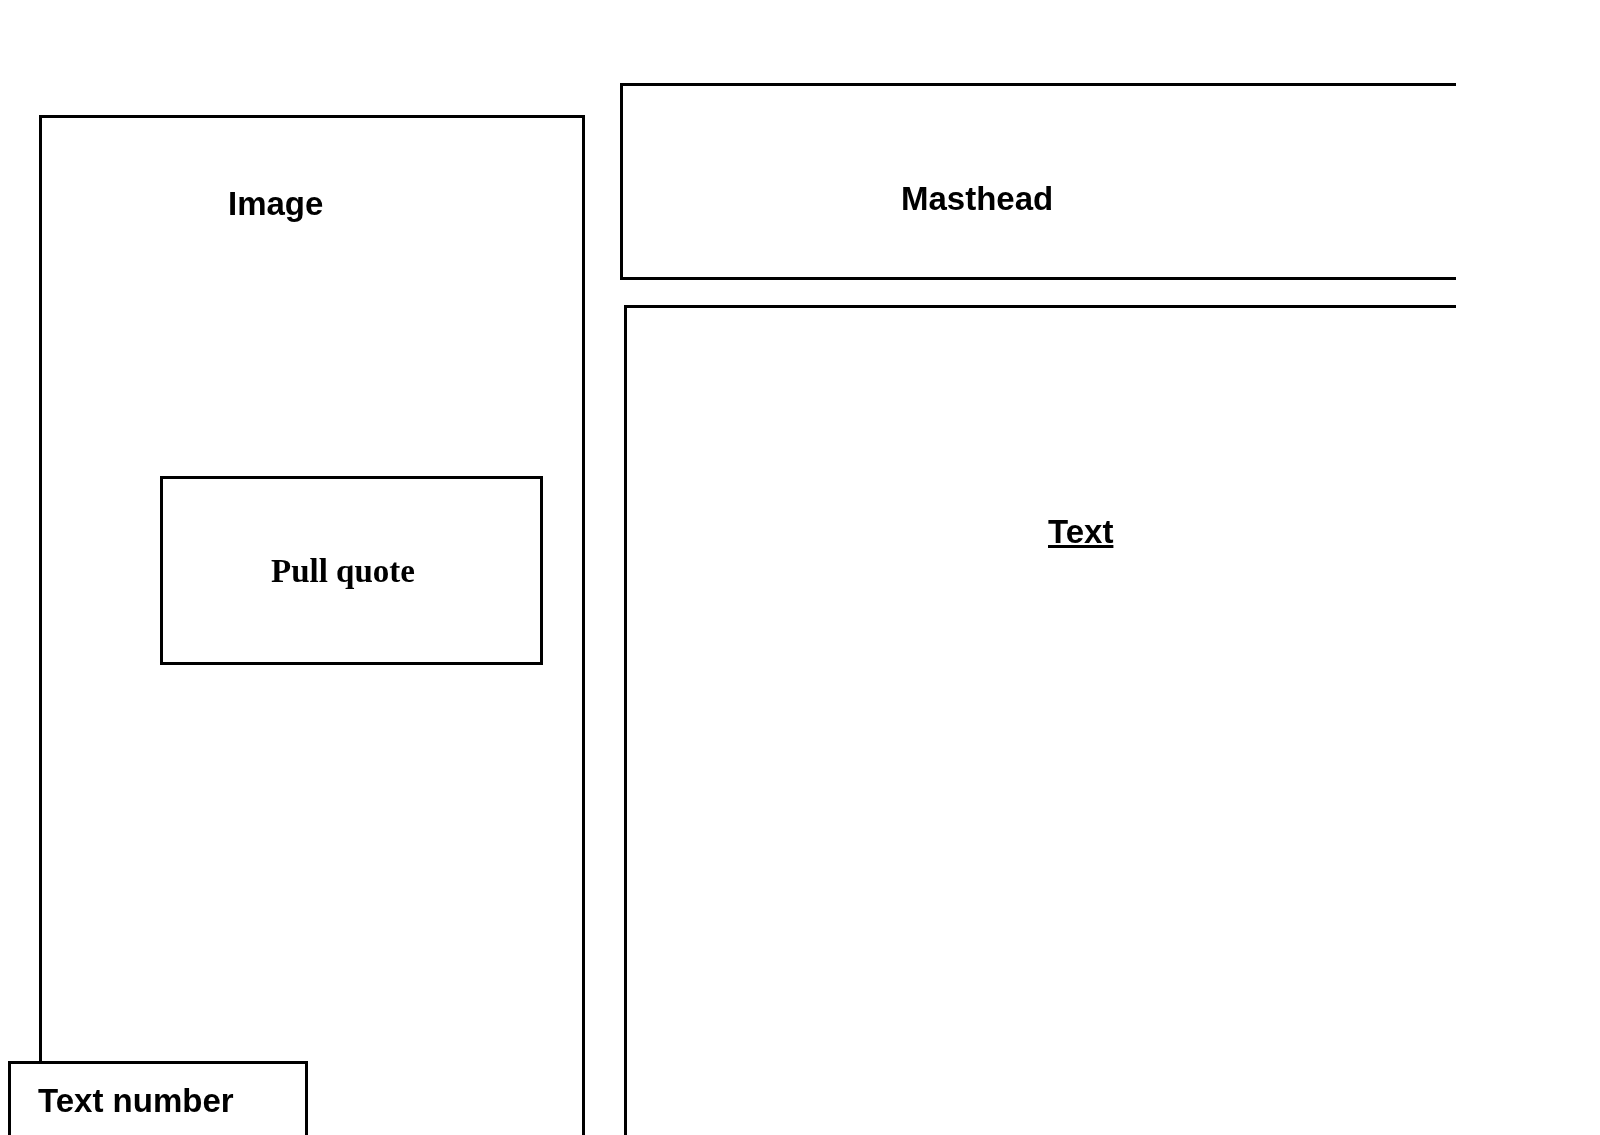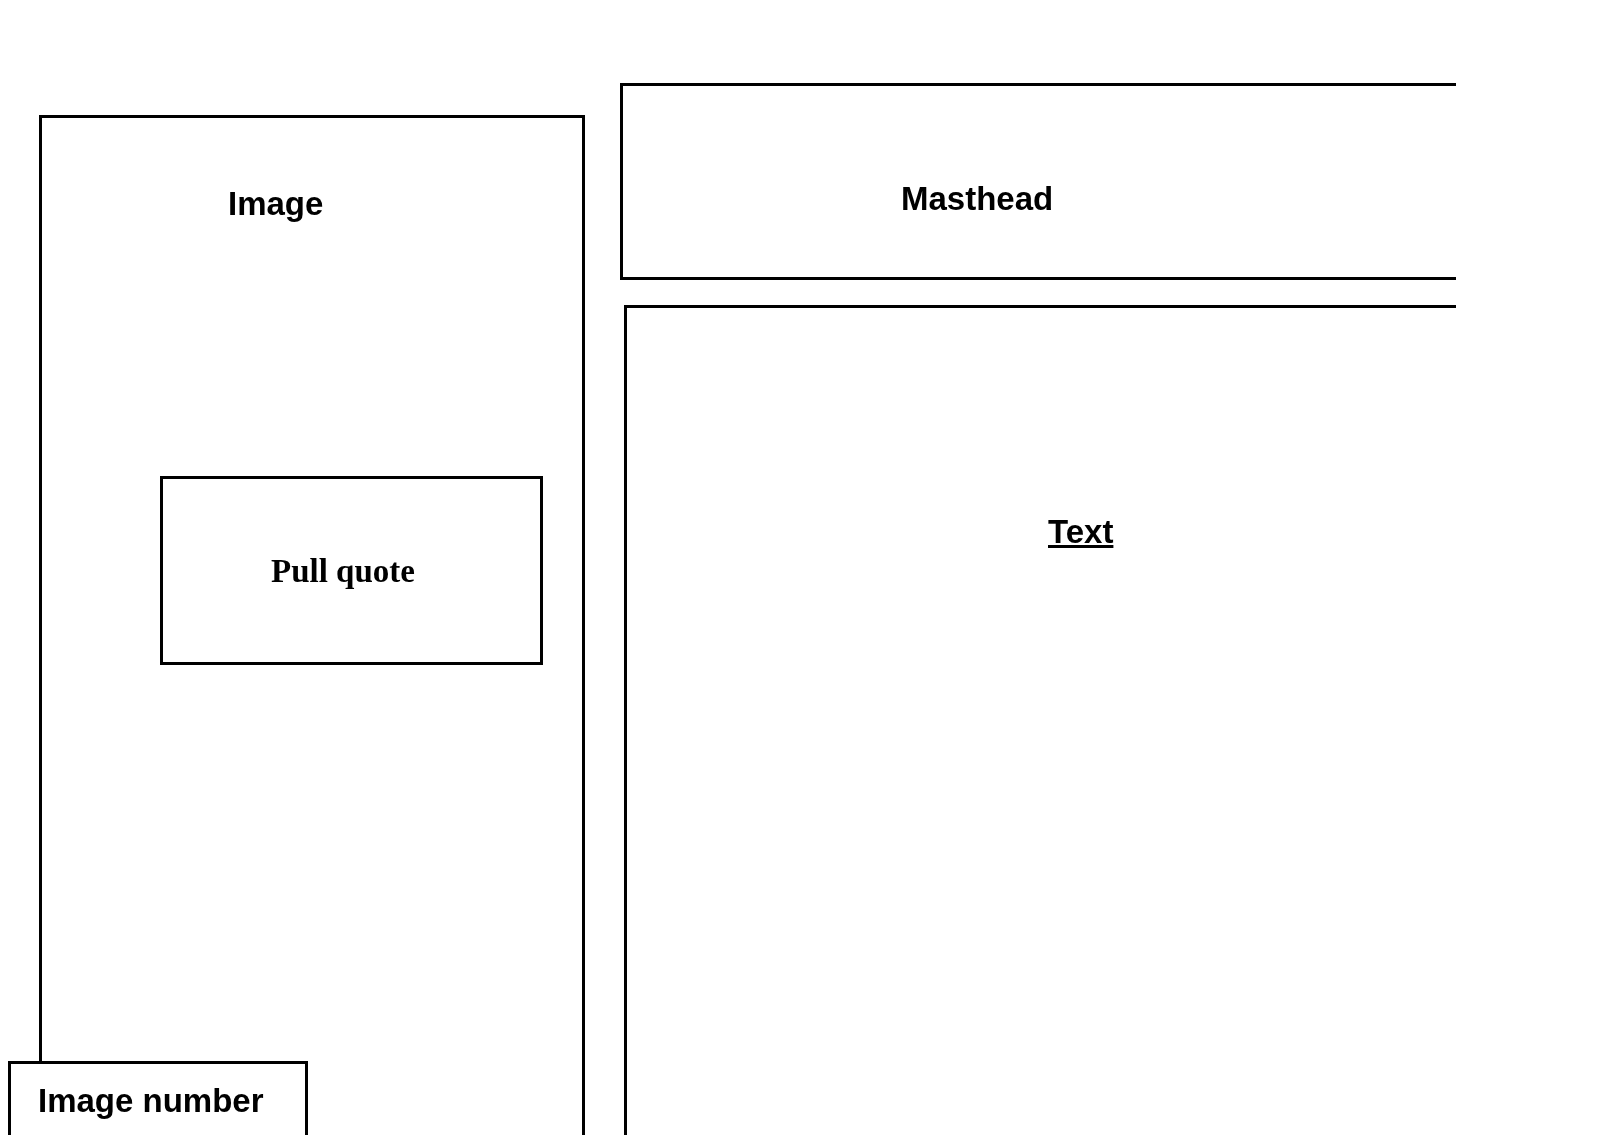--- a/index.html
+++ b/index.html
@@ -110,15 +110,15 @@
   <div class="zone" id="pullquote-zone"></div>
   <div class="zone-label" id="pullquote-label">Pull quote</div>
 
   <div class="zone" id="masthead-zone"></div>
   <div class="zone-label" id="masthead-label">Masthead</div>
 
   <div class="zone" id="text-zone"></div>
   <div class="zone-label" id="text-label">Text</div>
 
   <div class="zone" id="pagenumber-zone"></div>
-  <div class="zone-label" id="pagenumber-label">Image number</div>
+  <div class="zone-label" id="pagenumber-label">Text number</div>
 
 </div>
 
 </body></html>

